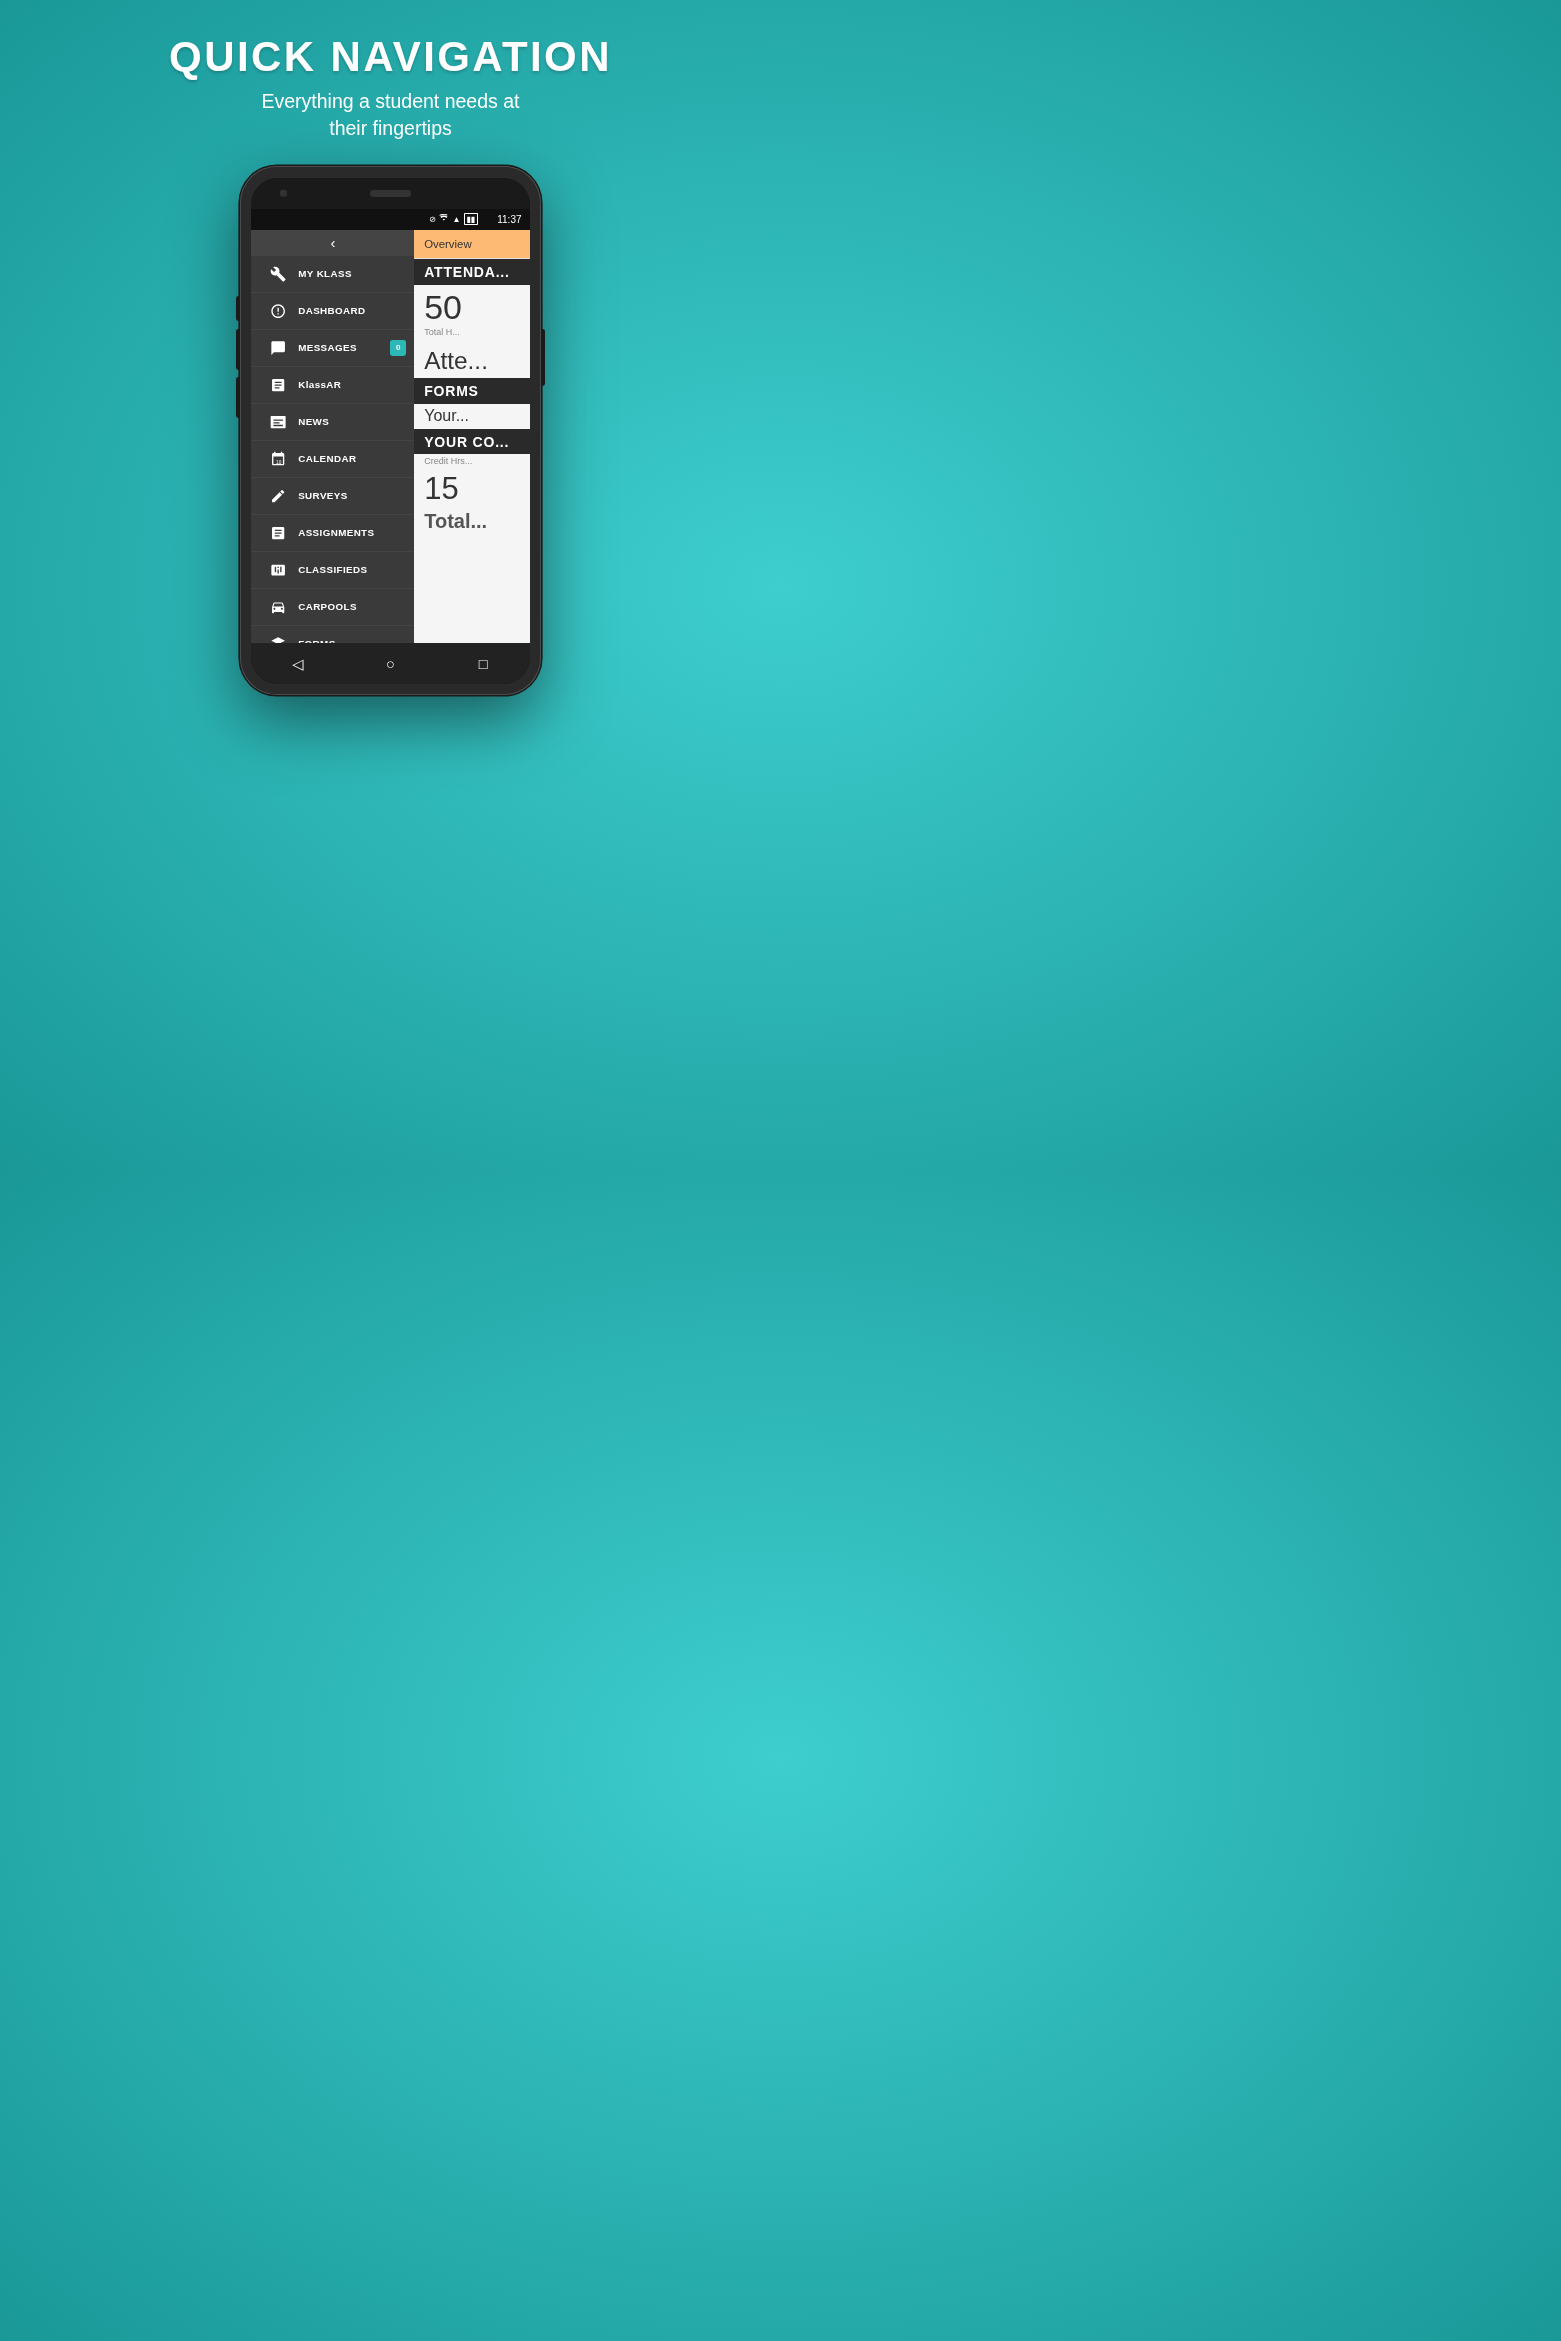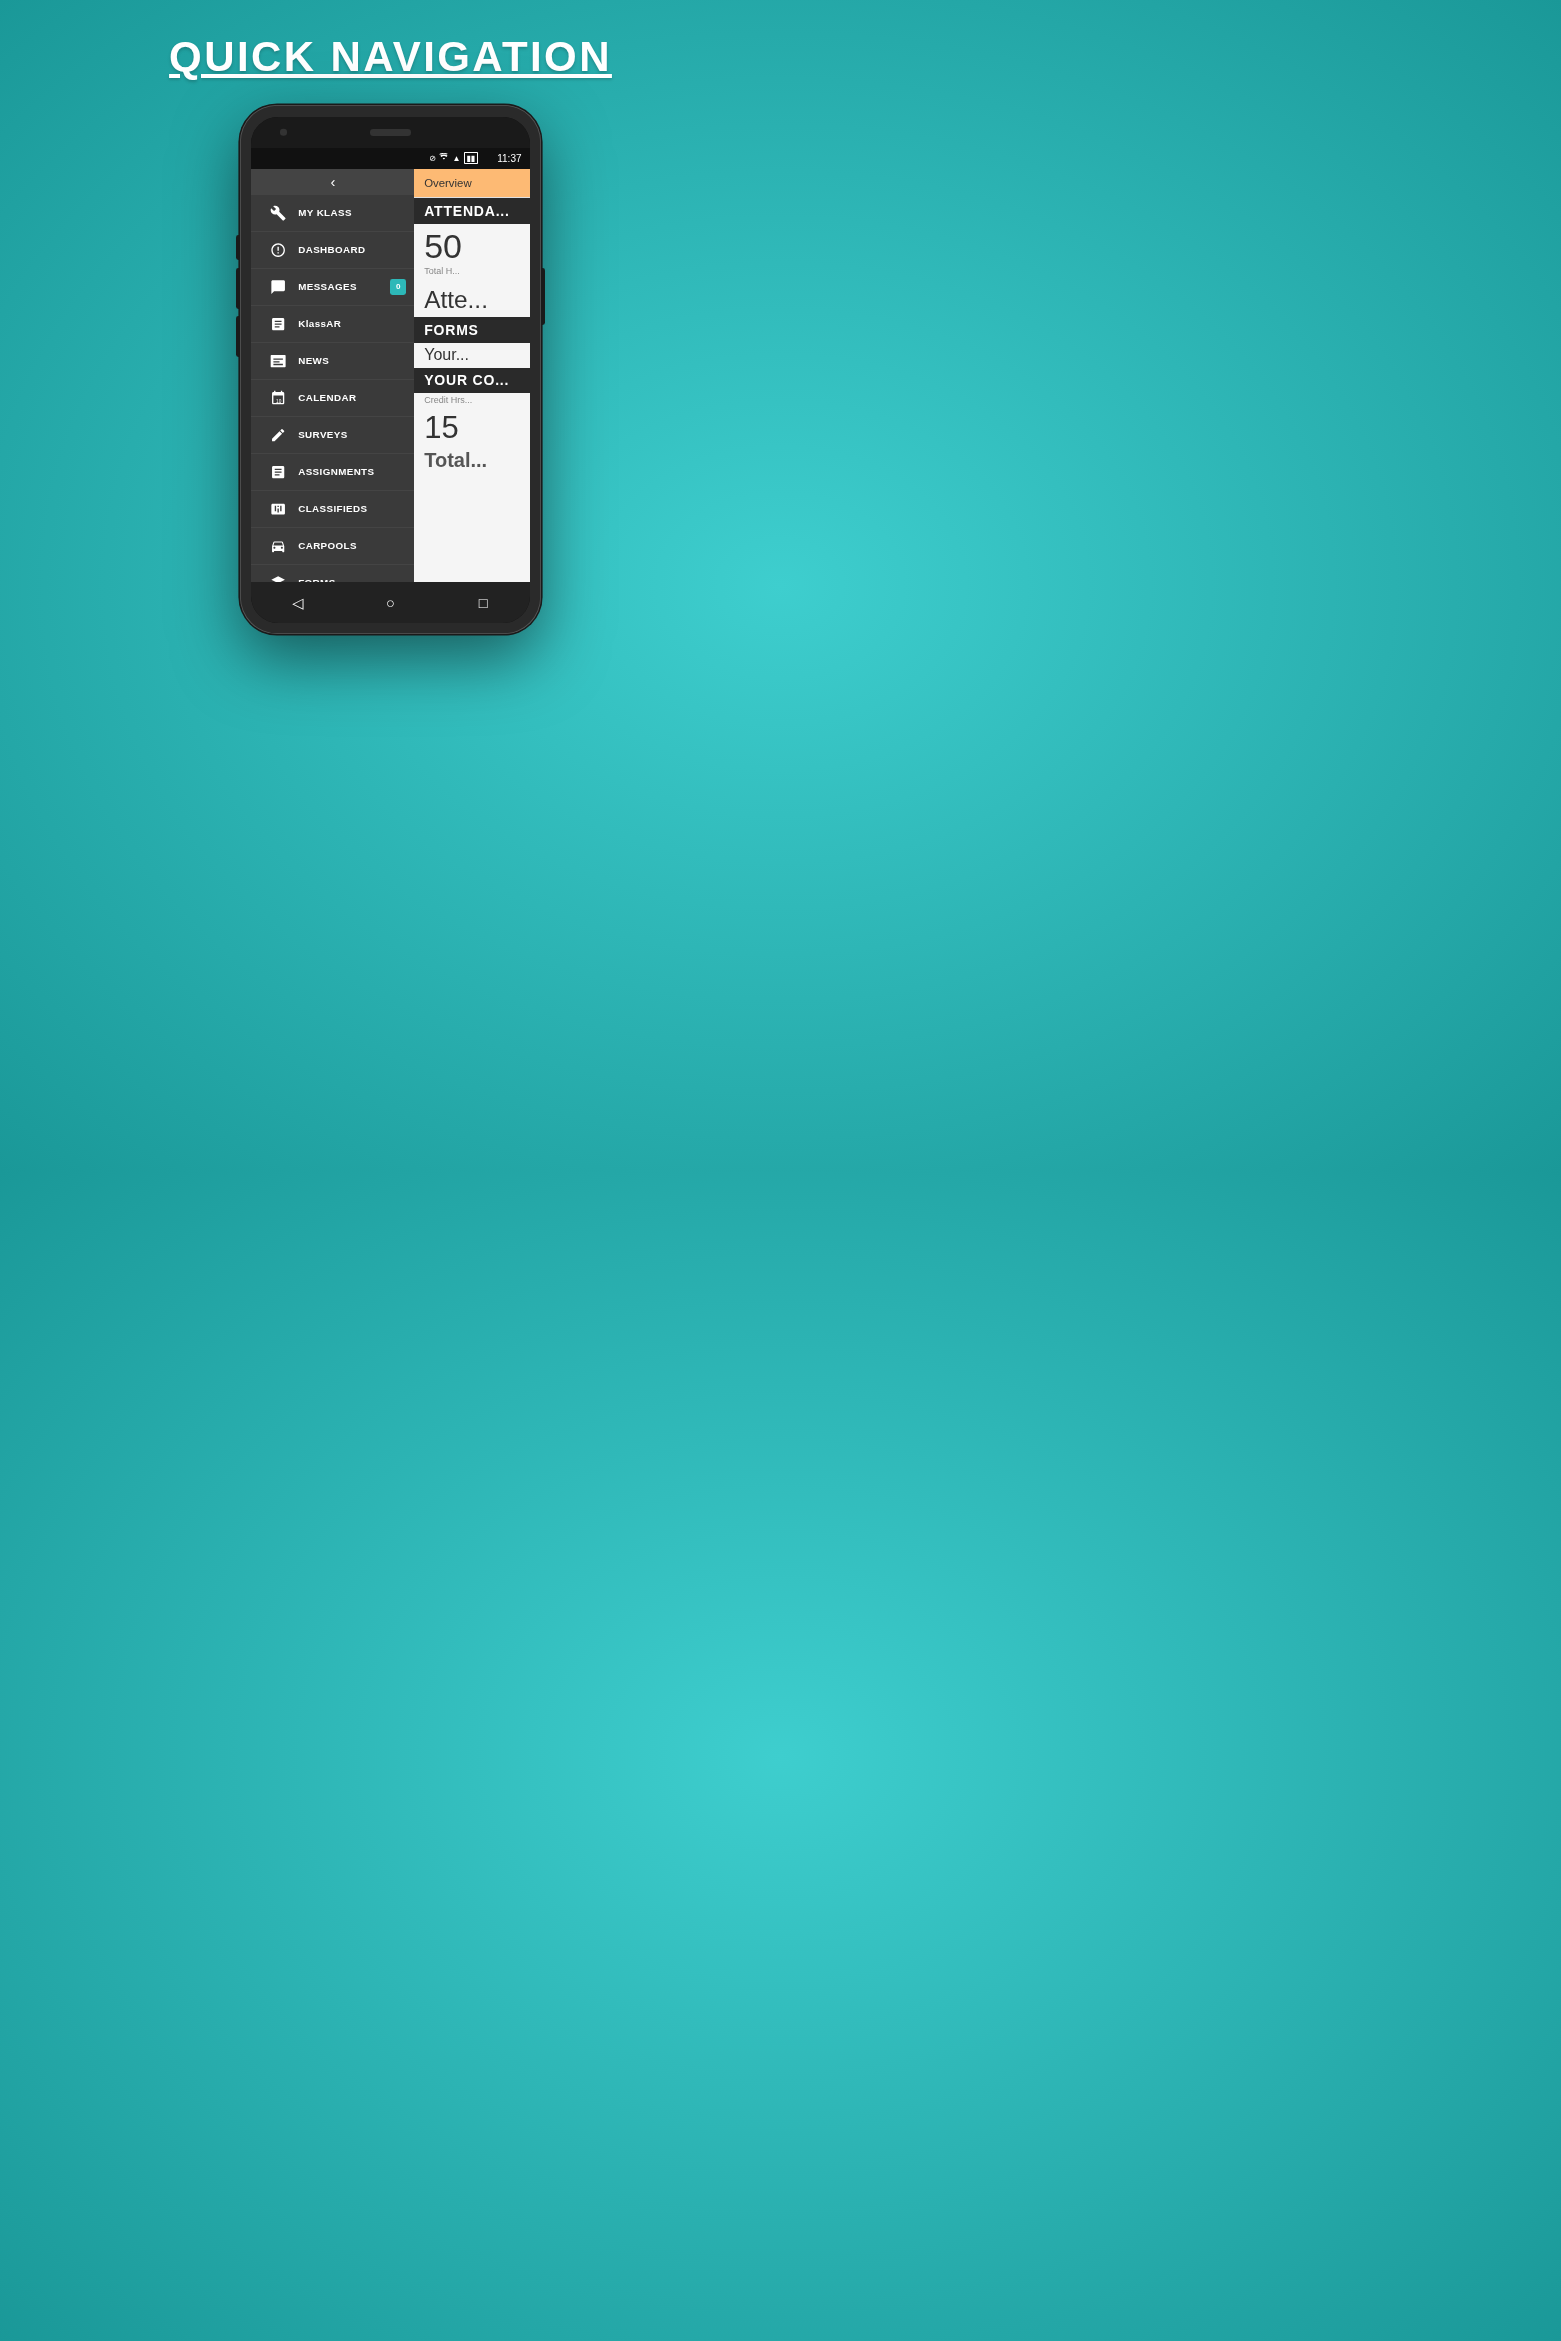--- a/index.html
+++ b/index.html
@@ -13,21 +13,20 @@
       flex-direction: column;
       align-items: center;
       font-family: 'Arial', sans-serif;
       overflow: hidden;
     }
 
     .page-header {
       text-align: center;
       padding: 33px 0 16.3px;
       color: white;
-      text-decoration: underline;
     }
 
     .page-title {
       font-size: 42px;
       font-weight: 900;
       letter-spacing: 2.4px;
       text-shadow: 0 1.6px 3.3px rgba(0,0,0,0.2);
     }
 
     .page-subtitle {
@@ -344,20 +343,23 @@
       justify-content: center;
       width: 33px;
       height: 33px;
     }
   </style>
 </head>
 <body>
 
 <div class="page-header">
   <div class="page-title">QUICK NAVIGATION</div>
+  <div class="page-subtitle">
+    Everything a student needs at<br>their fingertips
+  </div>
 </div>
 
 <div class="phone-wrapper">
   <div class="phone-outer">
 
     <div class="phone-btn-left"></div>
     <div class="phone-btn-left2"></div>
     <div class="phone-btn-left3"></div>
     <div class="phone-btn-right"></div>
 

